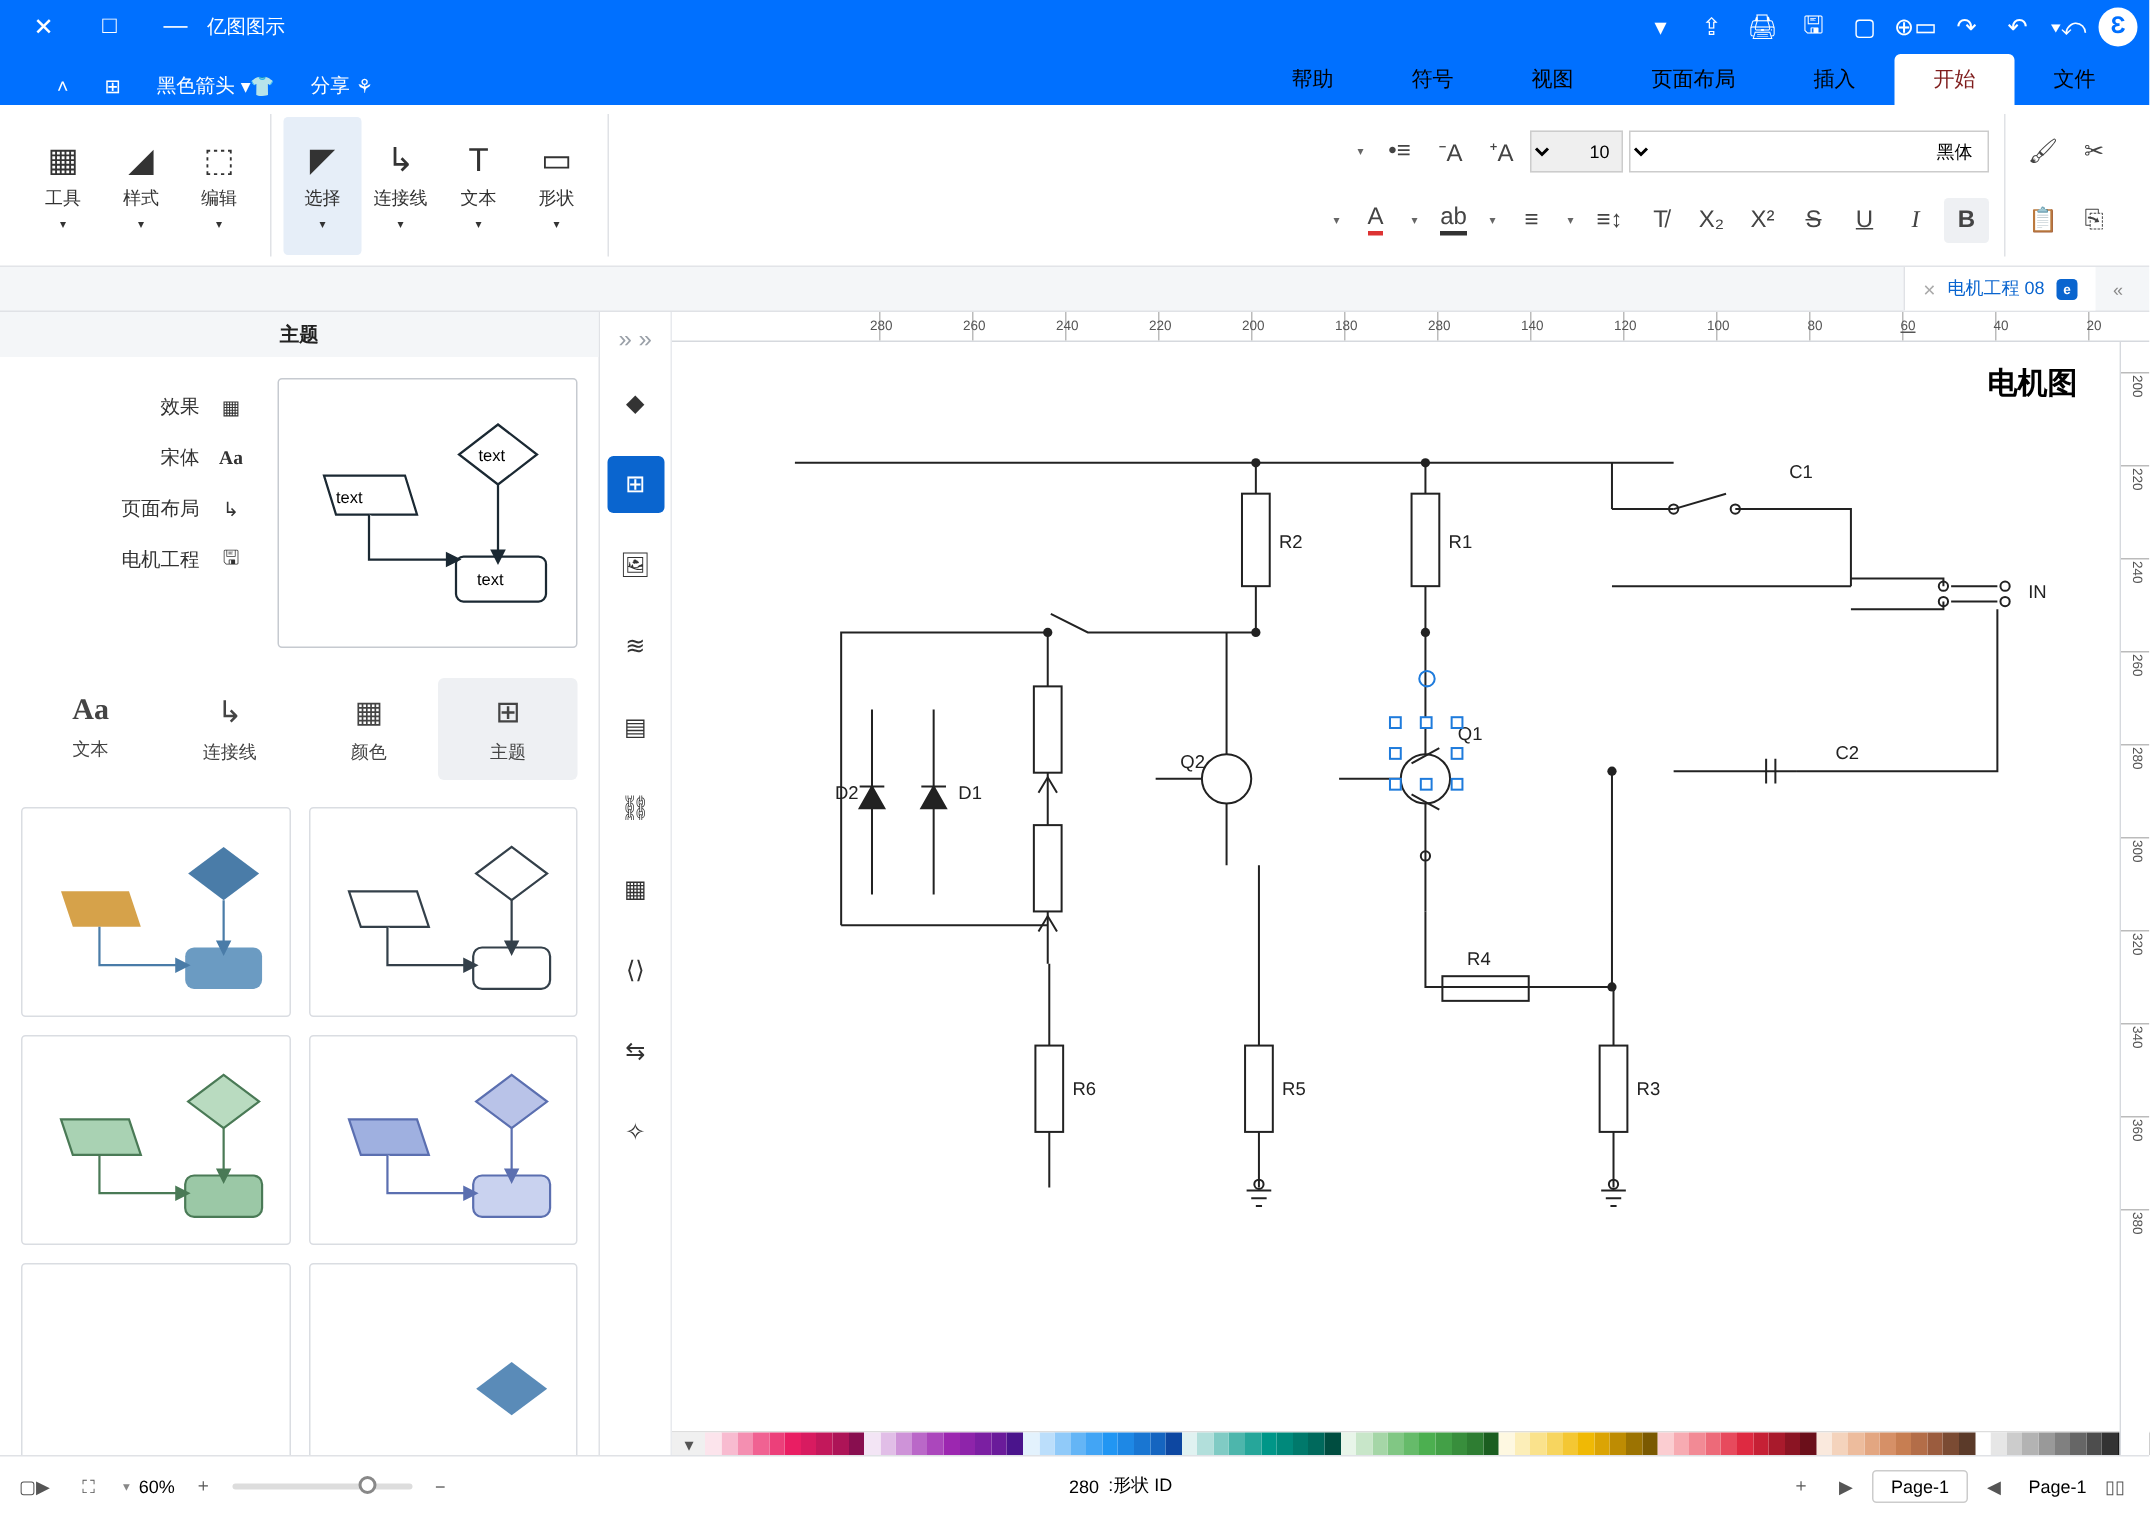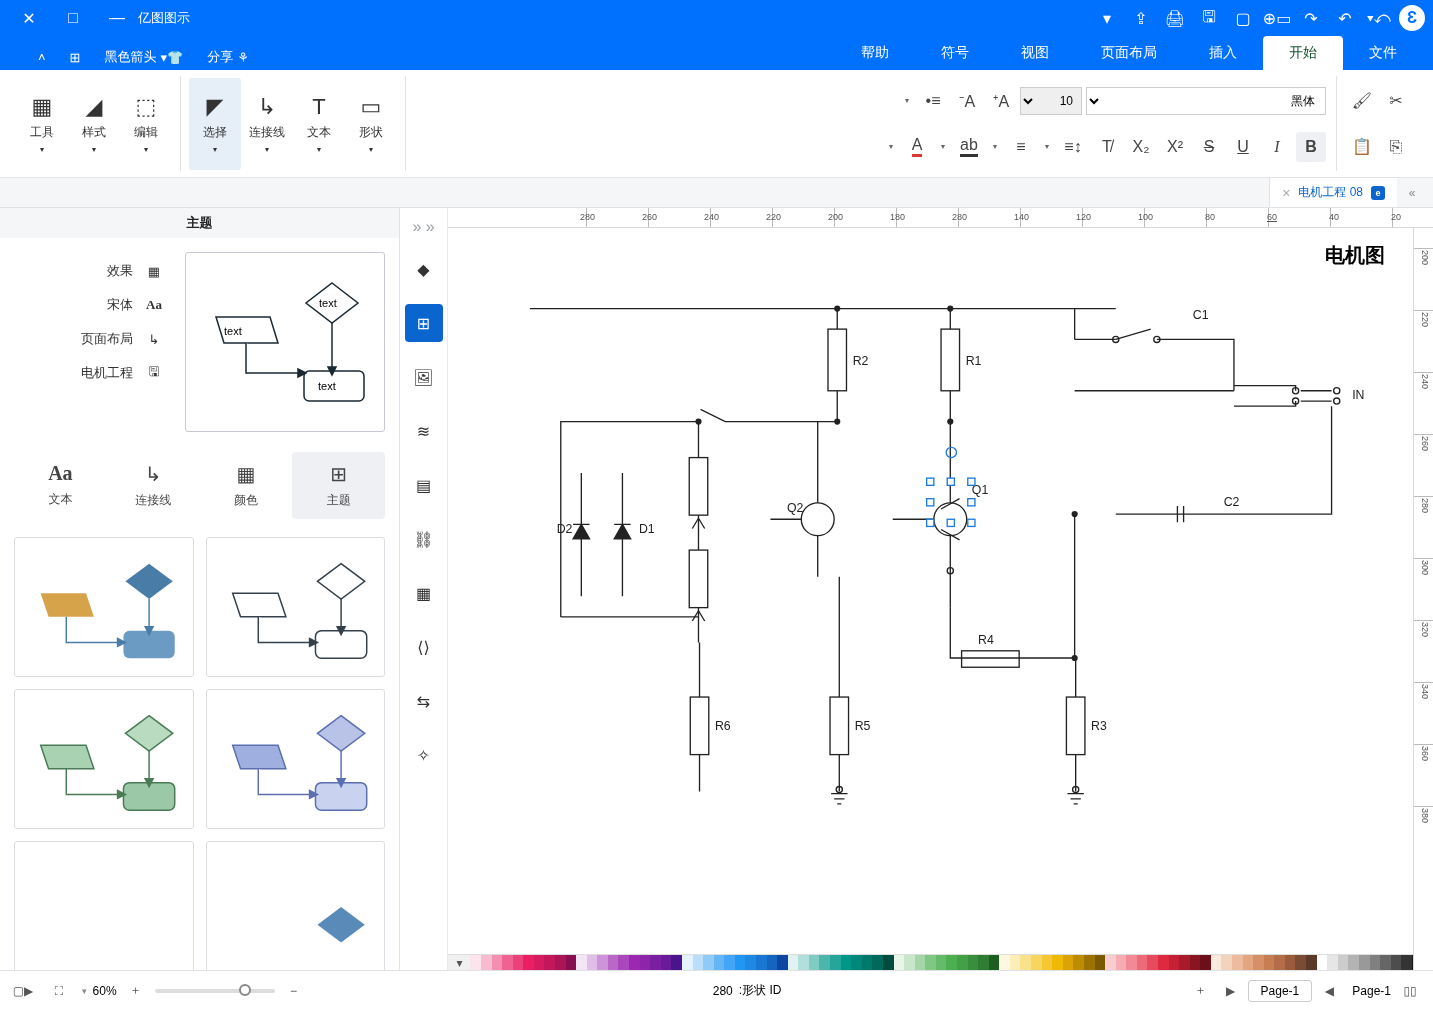--- a/index.html
+++ b/index.html
@@ -9,22 +9,22 @@
 .title-bar { height: 36px; background: #0070ff; display: flex; align-items: center; color: #fff; padding: 0 8px; }
 .title-bar-left { display: flex; align-items: center; gap: 6px; }
 .title-bar-center { flex: 1; text-align: left; font-size: 13px; }
 .title-bar-right { display: flex; gap: 2px; }
 .win-btn { width: 42px; height: 36px; display: flex; align-items: center; justify-content: center; cursor: pointer; }
 .qat-btn { width: 28px; height: 28px; display: flex; align-items: center; justify-content: center; cursor: pointer; border-radius: 3px; }
 .app-icon { width: 26px; height: 26px; background: #fff; border-radius: 50%; display: flex; align-items: center; justify-content: center; color: #0070ff; font-weight: bold; font-size: 16px; }
 
 
 .ribbon-tabs { height: 34px; background: #0070ff; display: flex; align-items: flex-end; padding: 0 10px 0 20px; }
-.ribbon-tab { padding: 8px 26px; color: #ffffff; font-size: 14px; cursor: pointer; }
-.ribbon-tab.active { background: #fff; color: #14532d; border-radius: 4px 4px 0 0; }
+.ribbon-tab { padding: 8px 26px; color: #000000; font-size: 14px; cursor: pointer; }
+.ribbon-tab.active { background: #fff; color: #7f1d1d; border-radius: 4px 4px 0 0; }
 .ribbon-tabs-extras { margin-right: auto; display: flex; gap: 8px; align-items: center; color: #fff; padding: 0 10px; }
 .ext-btn { display: flex; align-items: center; gap: 4px; font-size: 13px; cursor: pointer; padding: 4px 8px; }
 
 
 .ribbon-content { height: 108px; background: #fff; border-bottom: 1px solid #e2e4e8; display: flex; padding: 6px 12px 6px 8px; gap: 0; }
 .ribbon-group { display: flex; align-items: center; border-left: 1px solid #e0e2e6; padding: 0 8px; }
 .ribbon-group:last-child { border-left: none; }
 .big-btn { display: flex; flex-direction: column; align-items: center; justify-content: center; width: 52px; height: 92px; cursor: pointer; border-radius: 3px; gap: 4px; font-size: 12px; color: #333; }
 .big-btn.active { background: #e6eef8; }
 .big-btn .icon { font-size: 22px; color: #333; height: 26px; display:flex;align-items:center; }

